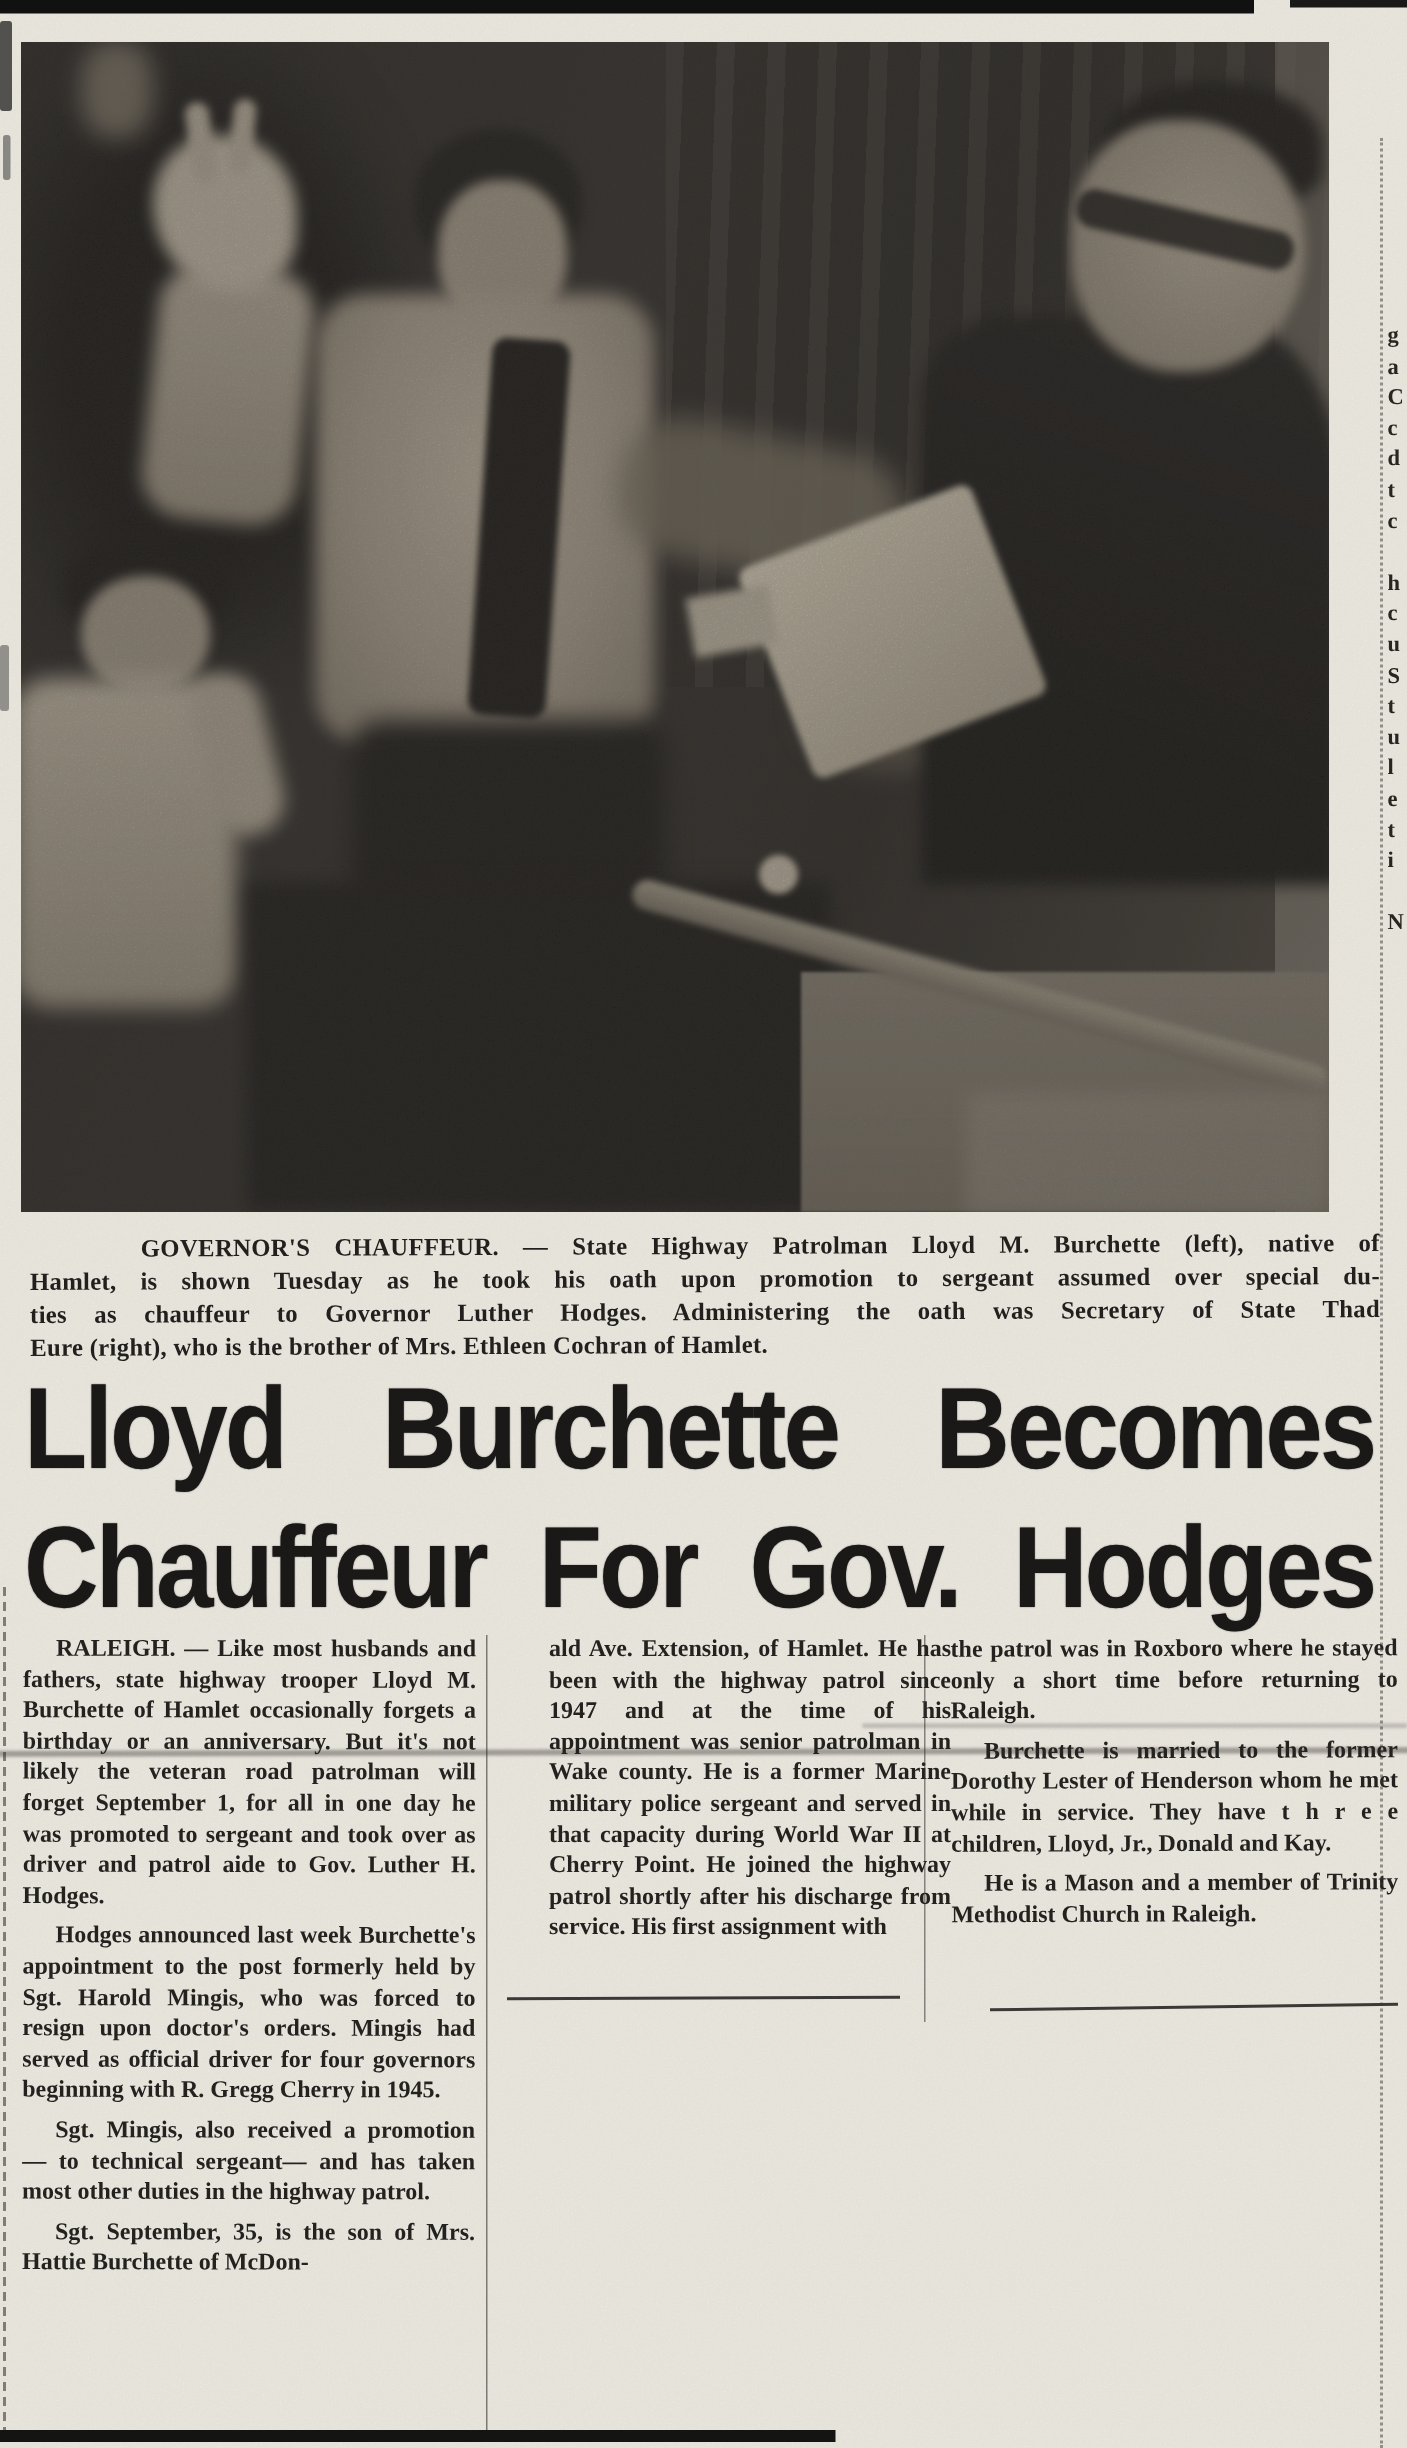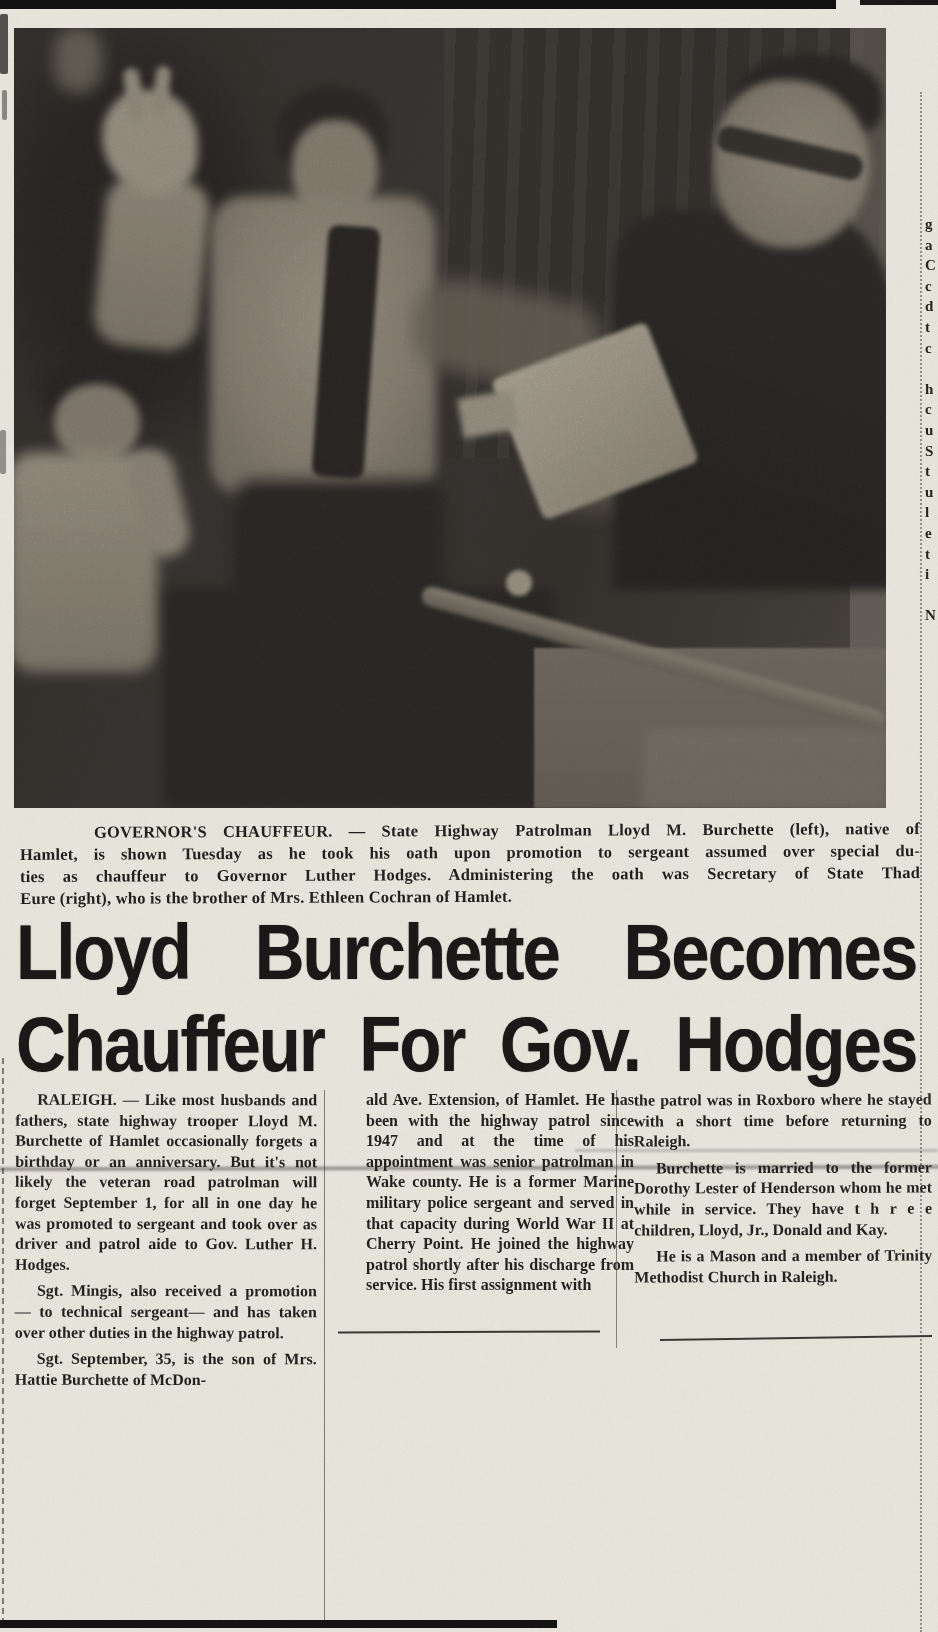--- a/index.html
+++ b/index.html
@@ -139,28 +139,29 @@
       <div class="caption-line">Eure (right), who is the brother of Mrs. Ethleen Cochran of Hamlet.</div>
     </div>
 
   <div class="headline">
     <div class="headline-line">Lloyd Burchette Becomes</div>
     <div class="headline-line">Chauffeur For Gov. Hodges</div>
   </div>
 
   <div class="col col1">
       <p>RALEIGH. — Like most husbands and fathers, state highway trooper Lloyd M. Burchette of Hamlet occasionally forgets a birthday or an anniversary. But it's not likely the veteran road patrolman will forget September 1, for all in one day he was promoted to sergeant and took over as driver and patrol aide to Gov. Luther H. Hodges.</p>
-      <p>Sgt. Mingis, also received a promotion — to technical sergeant— and has taken over other duties in the highway patrol.</p>
+      <p>Hodges announced last week Burchette's appointment to the post formerly held by Sgt. Harold Mingis, who was forced to resign upon doctor's orders. Mingis had served as official driver for four governors beginning with R. Gregg Cherry in 1945.</p>
+      <p>Sgt. Mingis, also received a promotion — to technical sergeant— and has taken most other duties in the highway patrol.</p>
       <p>Sgt. September, 35, is the son of Mrs. Hattie Burchette of McDon-</p>
     </div>
   <div class="col col2 continuation">
       <p>ald Ave. Extension, of Hamlet. He has been with the highway patrol since 1947 and at the time of his appointment was senior patrolman in Wake county. He is a former Marine military police sergeant and served in that capacity during World War II at Cherry Point. He joined the highway patrol shortly after his discharge from service. His first assignment with</p>
     </div>
   <div class="col col3 continuation">
-      <p>the patrol was in Roxboro where he stayed with a short time before returning to Raleigh.</p>
+      <p>the patrol was in Roxboro where he stayed only a short time before returning to Raleigh.</p>
       <p>Burchette is married to the former Dorothy Lester of Henderson whom he met while in service. They have t h r e e children, Lloyd, Jr., Donald and Kay.</p>
       <p>He is a Mason and a member of Trinity Methodist Church in Raleigh.</p>
     </div>
 
   <div class="left-rule"></div>
   <div class="vrule-a"></div>
   <div class="vrule-b"></div>
   <div class="right-rule"></div>
   <div class="hrule-c2"></div>
   <div class="hrule-c3"></div>

